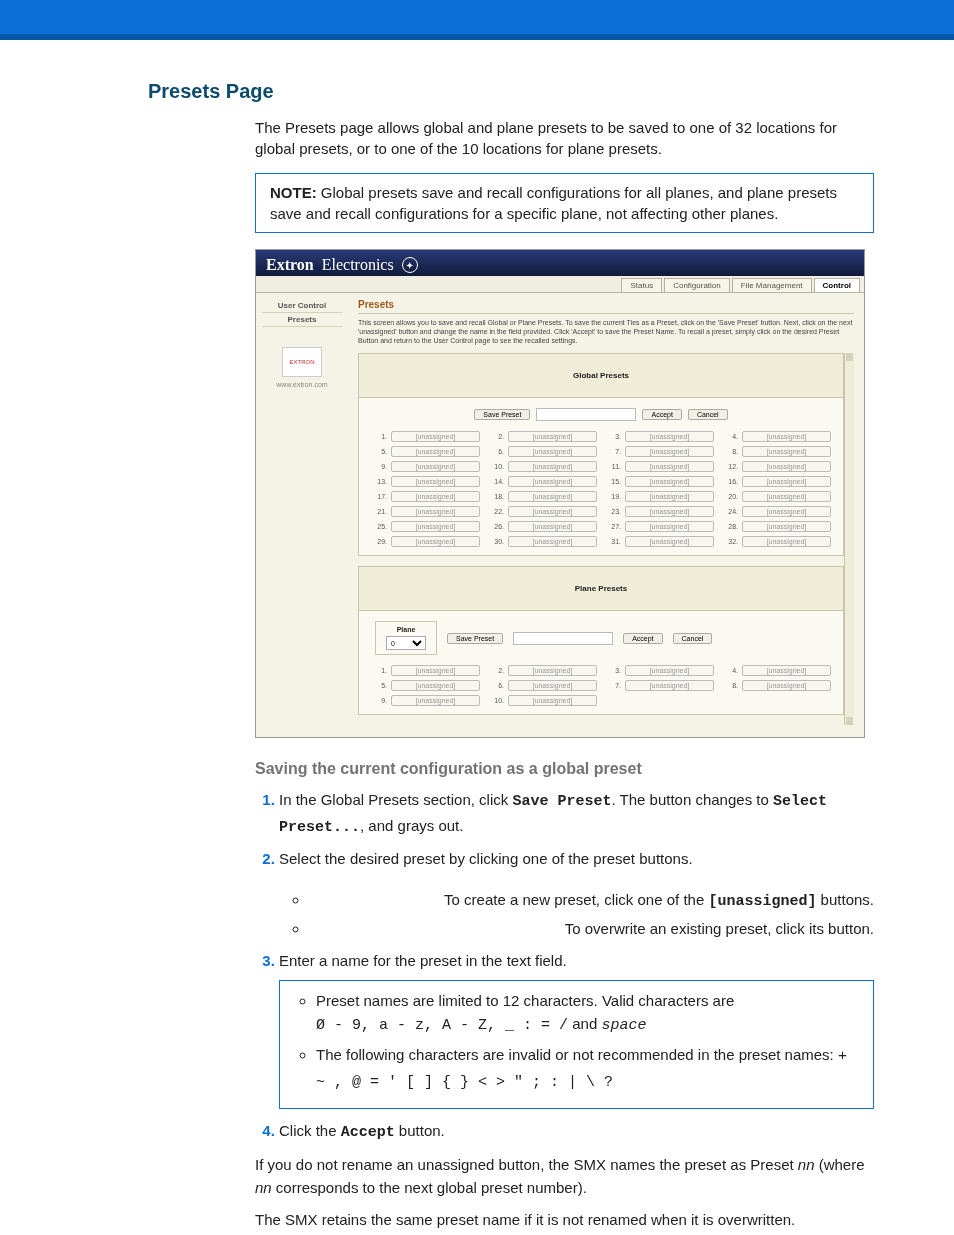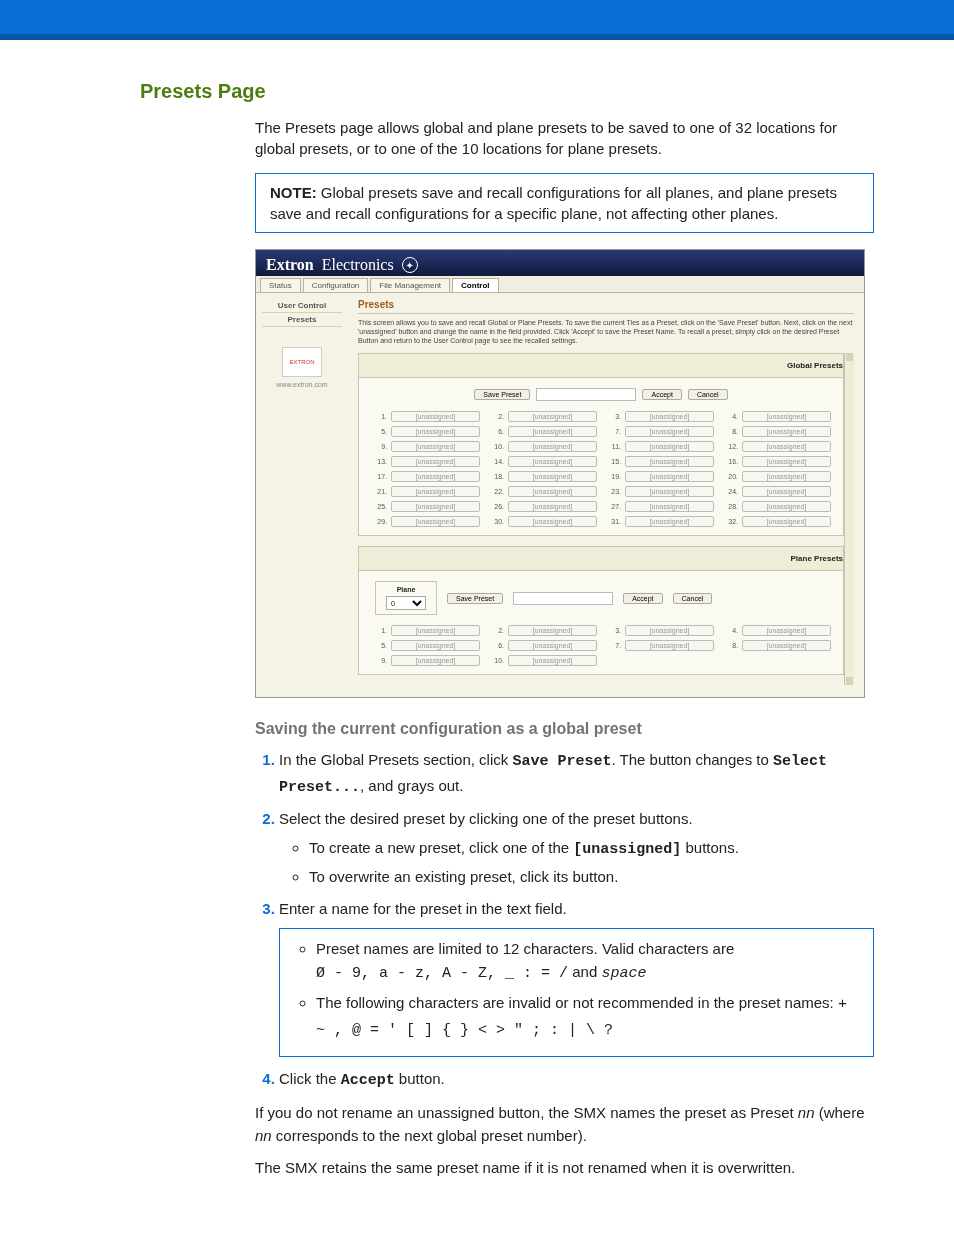--- a/index.html
+++ b/index.html
@@ -8,24 +8,24 @@
     font-family: Arial, Helvetica, sans-serif;
     background: #fff;
     color: #222;
     width: 954px;
   }
   .top-blue-bar { height: 40px; background: #0a6fd6; border-bottom: 6px solid #0558a8; }
   .page {
     padding: 40px 80px 30px 140px;
   }
   .page-title {
-    color: #4d7c0f;
+    color: #0c4a6e;
     font-weight: bold;
     font-size: 20px;
-    margin: 0 0 14px 0;
+    margin: 0 0 14px 8px;
   }
   .body-text {
     font-size: 15px;
     line-height: 1.4;
     margin: 0 0 14px 0;
     padding-left: 115px;
   }
   .note-box {
     border: 1px solid #0a6fd6;
     padding: 8px 14px;
@@ -43,23 +43,24 @@
   }
   ol.steps {
     margin: 0 0 0 115px;
     padding-left: 24px;
     font-size: 15px;
     line-height: 1.55;
   }
   ol.steps > li { margin-bottom: 8px; }
   ol.steps > li::marker { color: #0a6fd6; font-weight: bold; }
   ul.bullets {
-    margin: 6px 0 8px 0;
+    margin: 18px 0 8px 0;
     padding-left: 30px;
     font-size: 15px;
+    text-align: right;
   }
   ul.bullets li { margin-bottom: 4px; }
   .mono { font-family: "Courier New", monospace; font-weight: bold; }
   .mono-small { font-family: "Courier New", monospace; font-size: 15px; }
   .italic { font-style: italic; }
   .notes-multi {
     border: 1px solid #0a6fd6;
     margin: 8px 0 10px 0;
     padding: 8px 12px;
     font-size: 15px;
@@ -90,20 +91,21 @@
     display: inline-flex; align-items: center; justify-content: center;
     font-size: 10px;
   }
   .app-tabs {
     background: #f0eee0;
     display: flex;
     gap: 2px;
     padding: 0 4px;
     border-bottom: 1px solid #b7b39e;
     font-size: 8px;
+    justify-content: flex-end;
   }
   .app-tab {
     border: 1px solid #b7b39e;
     border-bottom: none;
     background: #f7f5e8;
     padding: 2px 8px;
     margin-top: 2px;
     color: #555;
   }
   .app-tab.active { font-weight: bold; color: #000; background: #fff; }
@@ -143,26 +145,26 @@
   }
   .app-main-title { color: #a05a1a; font-weight: bold; font-size: 10px; border-bottom: 1px solid #c9c5ac; padding-bottom: 3px; margin-bottom: 4px; }
   .app-main-desc { font-size: 7px; color: #444; line-height: 1.3; margin-bottom: 8px; }
   .preset-section {
     border: 1px solid #c9c5ac;
     background: #fbfaf2;
     padding-bottom: 8px;
     margin-bottom: 10px;
   }
   .preset-section-title {
-    text-align: right;
+    text-align: center;
     font-weight: bold;
     font-size: 8px;
     background: #efecd8;
     border-bottom: 1px solid #c9c5ac;
-    padding: 7px 0;
+    padding: 17px 0;
   }
   .preset-toolbar {
     display: flex;
     justify-content: center;
     gap: 6px;
     align-items: center;
     padding: 10px 0;
   }
   .preset-btn {
     border: 1px solid #aaa;

